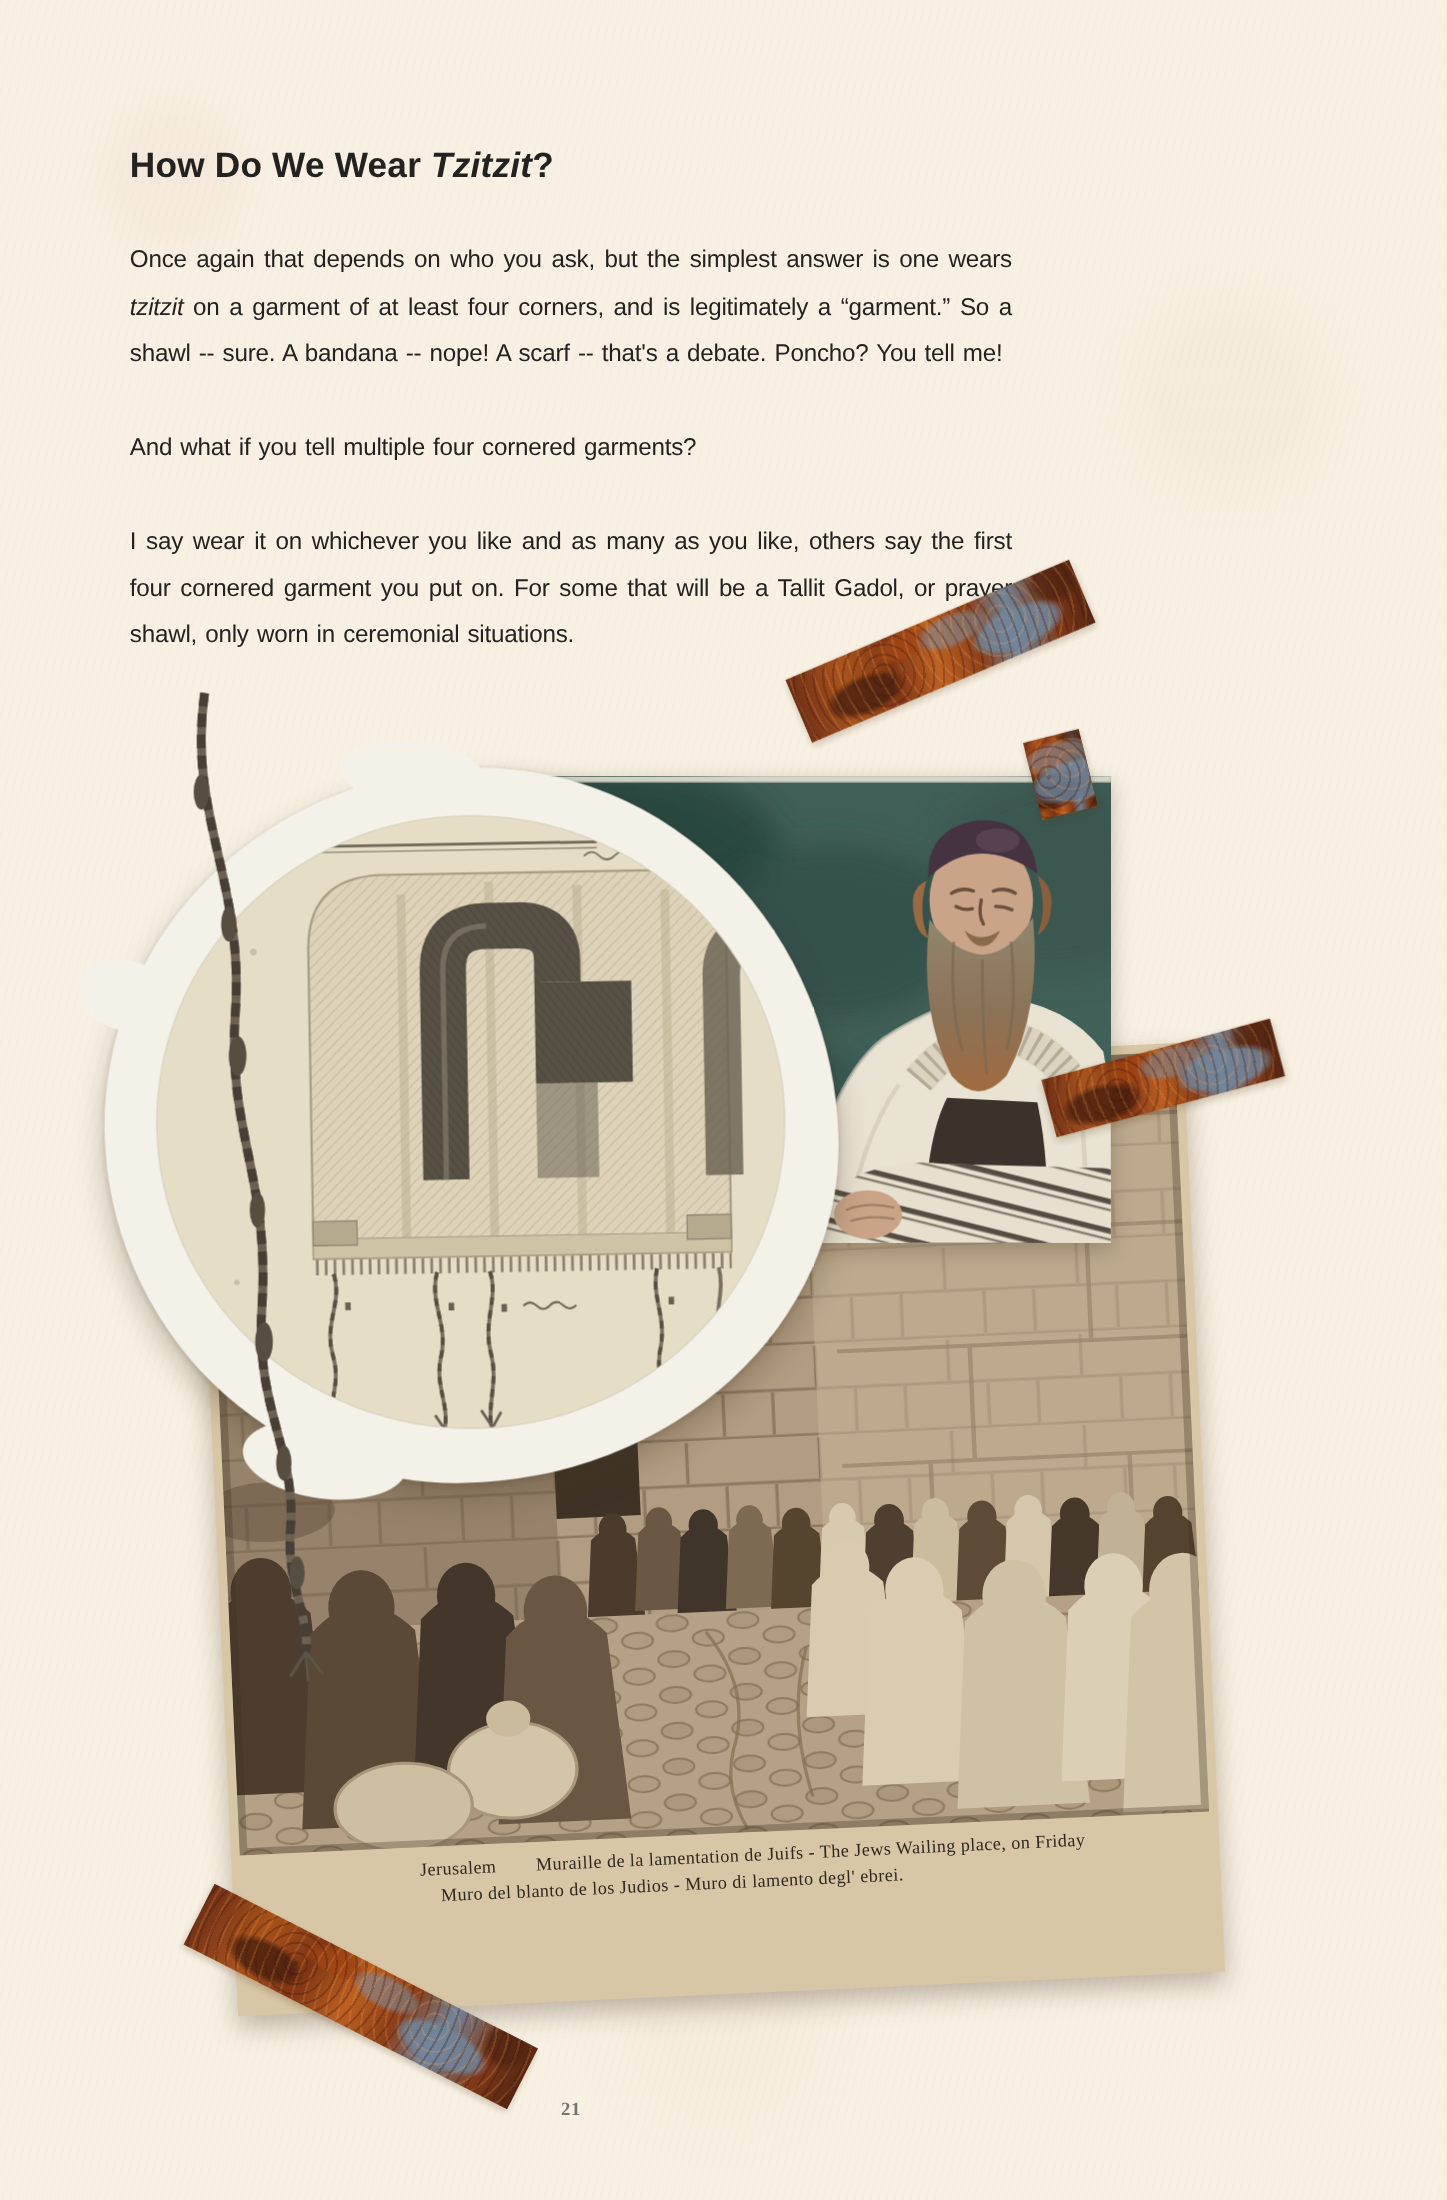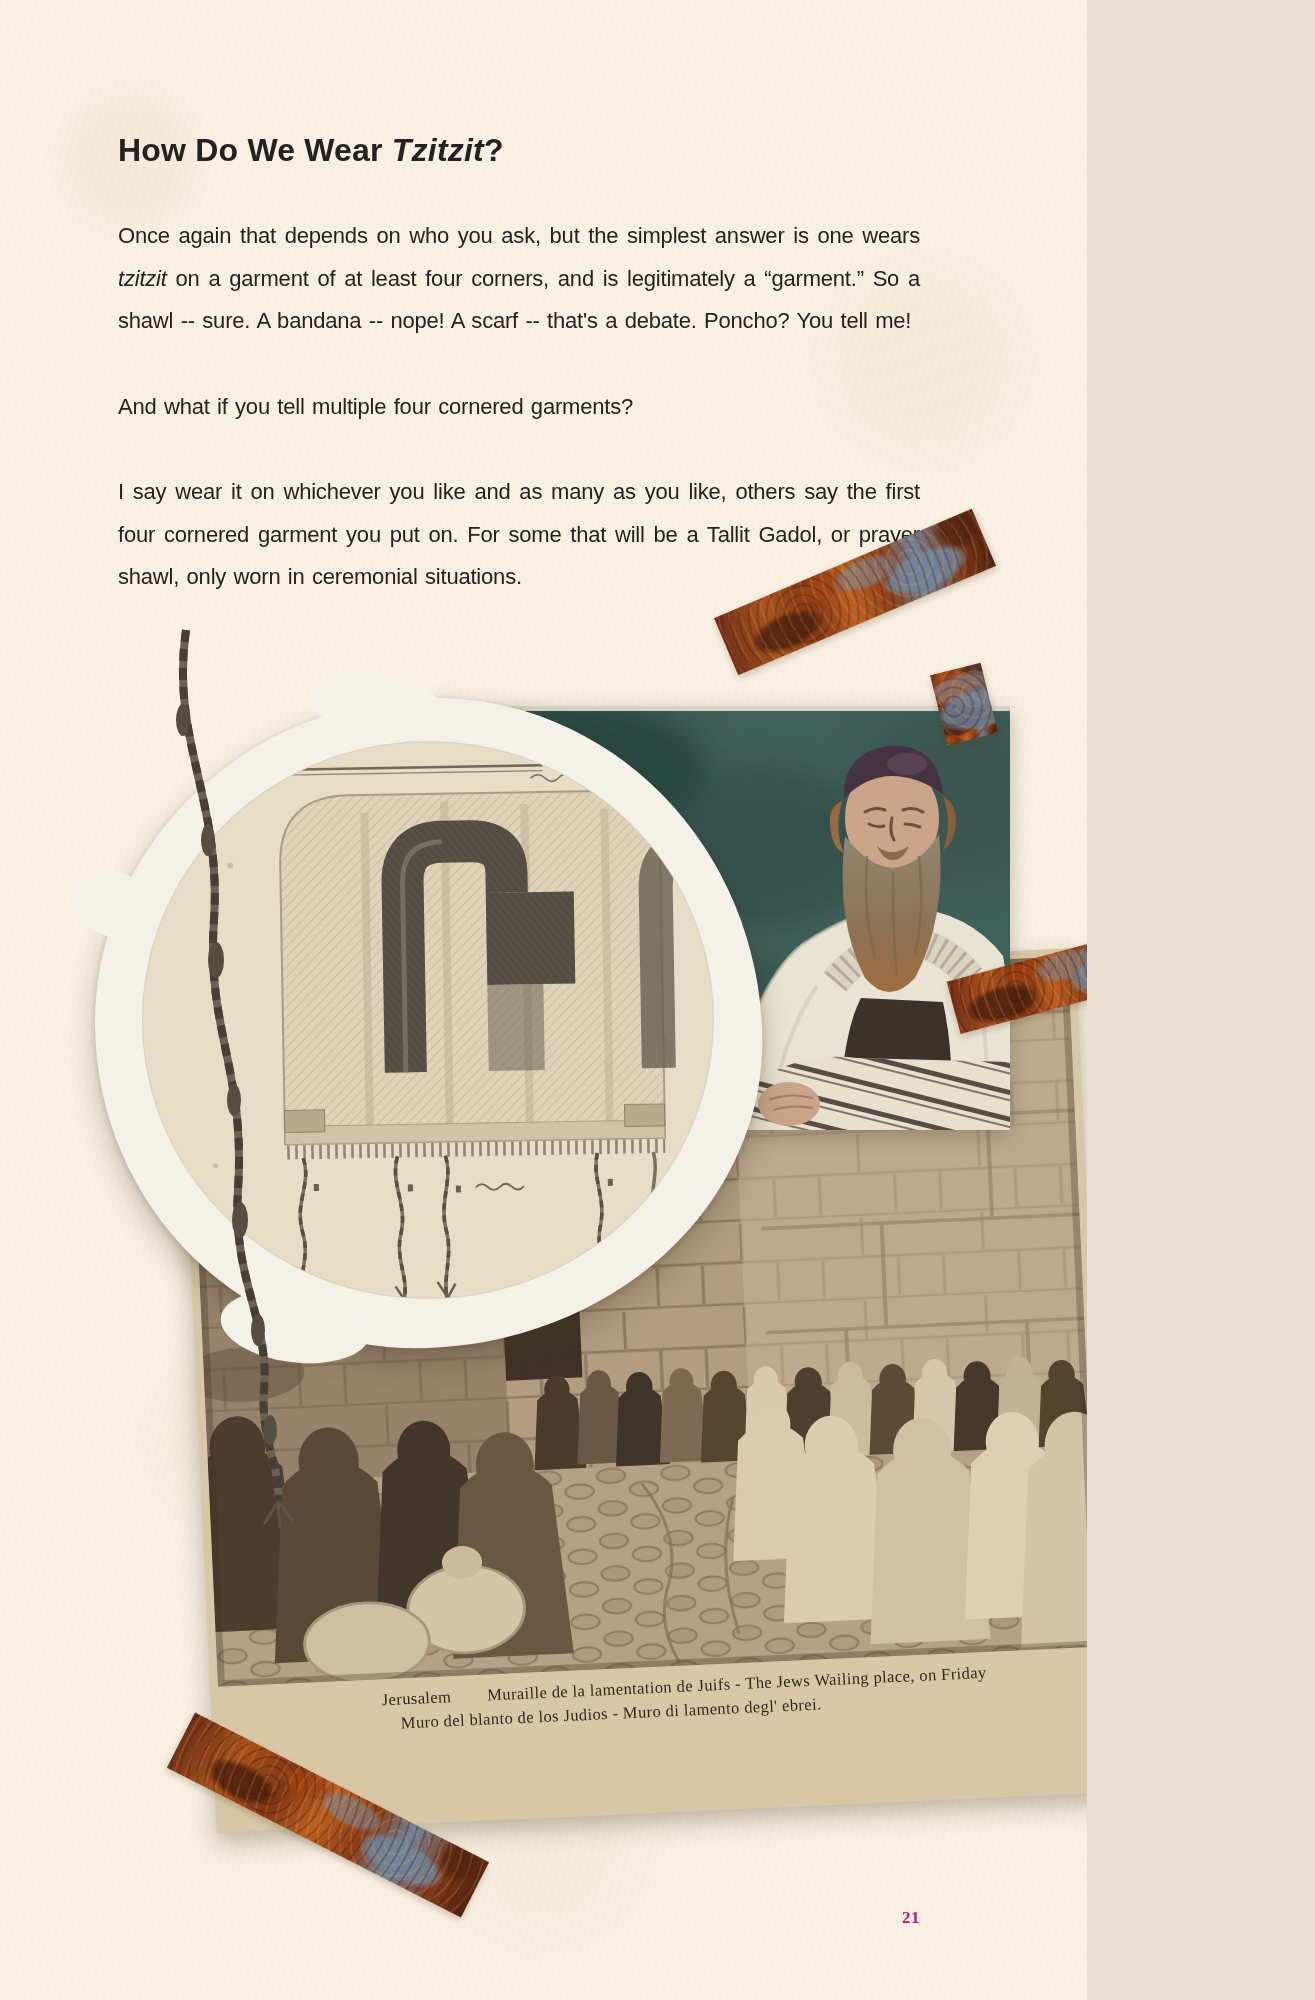--- a/index.html
+++ b/index.html
@@ -1,16 +1,16 @@
 <!DOCTYPE html>
 <html><head>
 <meta charset="utf-8">
 <style>
   html,body{margin:0;padding:0;background:#e8e0d2;}
-  .page{position:relative;width:1087px;height:2000px;overflow:hidden;background:#f8f1e3;}
+  .page{position:relative;width:1315px;height:2000px;overflow:hidden;background:#f8f1e3;}
   .paper-texture{position:absolute;inset:0;pointer-events:none;z-index:0;
     background:
       radial-gradient(circle at 12% 8%, rgba(214,170,150,.10) 0 40px, transparent 90px),
       radial-gradient(circle at 85% 18%, rgba(210,180,150,.09) 0 60px, transparent 130px),
       radial-gradient(circle at 70% 58%, rgba(200,170,140,.07) 0 80px, transparent 160px),
       radial-gradient(circle at 22% 72%, rgba(215,185,160,.09) 0 50px, transparent 120px),
       radial-gradient(circle at 50% 92%, rgba(210,180,155,.07) 0 60px, transparent 140px),
       repeating-linear-gradient(105deg, rgba(210,190,170,.05) 0 2px, transparent 2px 7px);}
   
   .text-col{position:absolute;left:118px;top:132px;width:802px;z-index:1;
@@ -57,22 +57,22 @@
       linear-gradient(97deg,#692810 0%,#a84f17 18%,#7d3110 34%,#bb5d1e 48%,#8a3a12 62%,#6d8299 74%,#7e3413 88%,#4d1e0b 100%);}
   .tape::after{content:"";position:absolute;inset:0;
     background:
       repeating-radial-gradient(circle at 30% 50%, rgba(60,15,5,.28) 0 2px, transparent 2px 9px),
       repeating-radial-gradient(circle at 72% 40%, rgba(255,180,90,.16) 0 2px, transparent 2px 11px);}
   .tape-tr{left:715px;top:561px;width:280px;height:62px;transform:rotate(-23deg);}
   .tape-trp{left:938px;top:668px;width:52px;height:72px;transform:rotate(-14deg);}
   .tape-mr{left:950px;top:953px;width:215px;height:54px;transform:rotate(-15deg);}
   .tape-bl{left:163px;top:1784px;width:330px;height:62px;transform:rotate(27deg);}
   
-  .page-number{position:absolute;left:118px;top:1908px;width:802px;text-align:right;z-index:1;
-    font-family:"Liberation Serif",serif;font-weight:700;font-size:17px;letter-spacing:.5px;color:#be185d;}
+  .page-number{position:absolute;left:118px;top:1908px;width:802px;text-align:center;z-index:1;
+    font-family:"Liberation Serif",serif;font-weight:700;font-size:17px;letter-spacing:.5px;color:#737373;}
 </style>
 </head>
 <body>
 
 <div class="page">
   <div class="paper-texture"></div>
 
   <div class="text-col">
     <h1><span>How Do We Wear </span><i>Tzitzit</i><span>?</span></h1>
     <p><span>Once again that depends on who you ask, but the simplest answer is one wears </span><i>tzitzit</i><span> on a garment of at least four corners, and is legitimately a “garment.” So a shawl -- sure. A bandana -- nope! A scarf -- that's a debate. Poncho? You tell me!</span></p>

